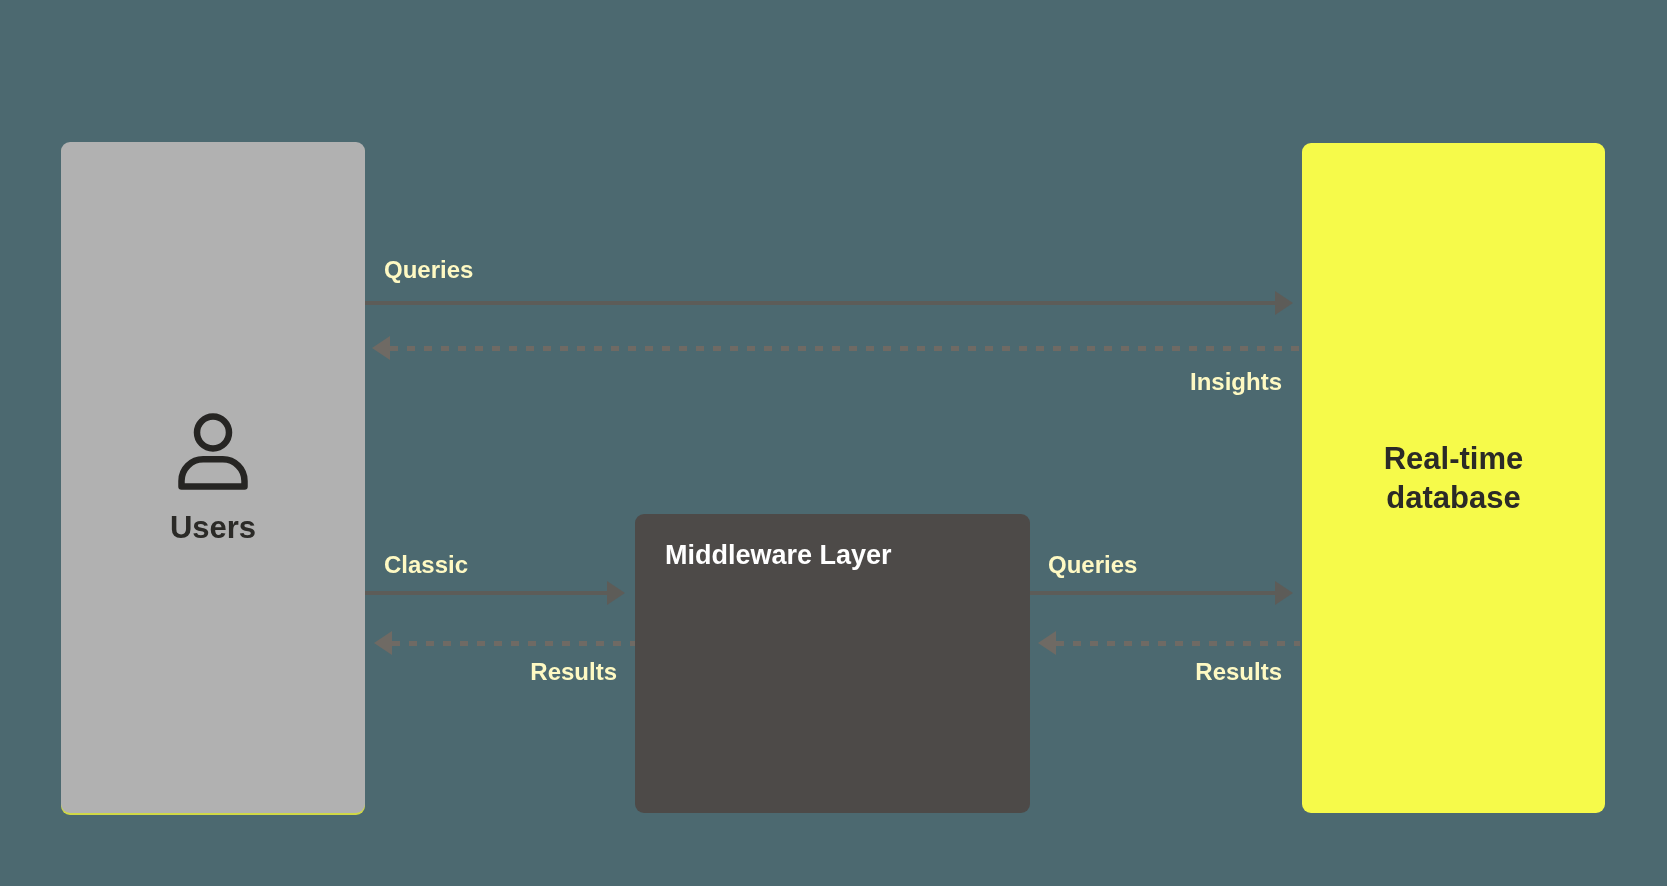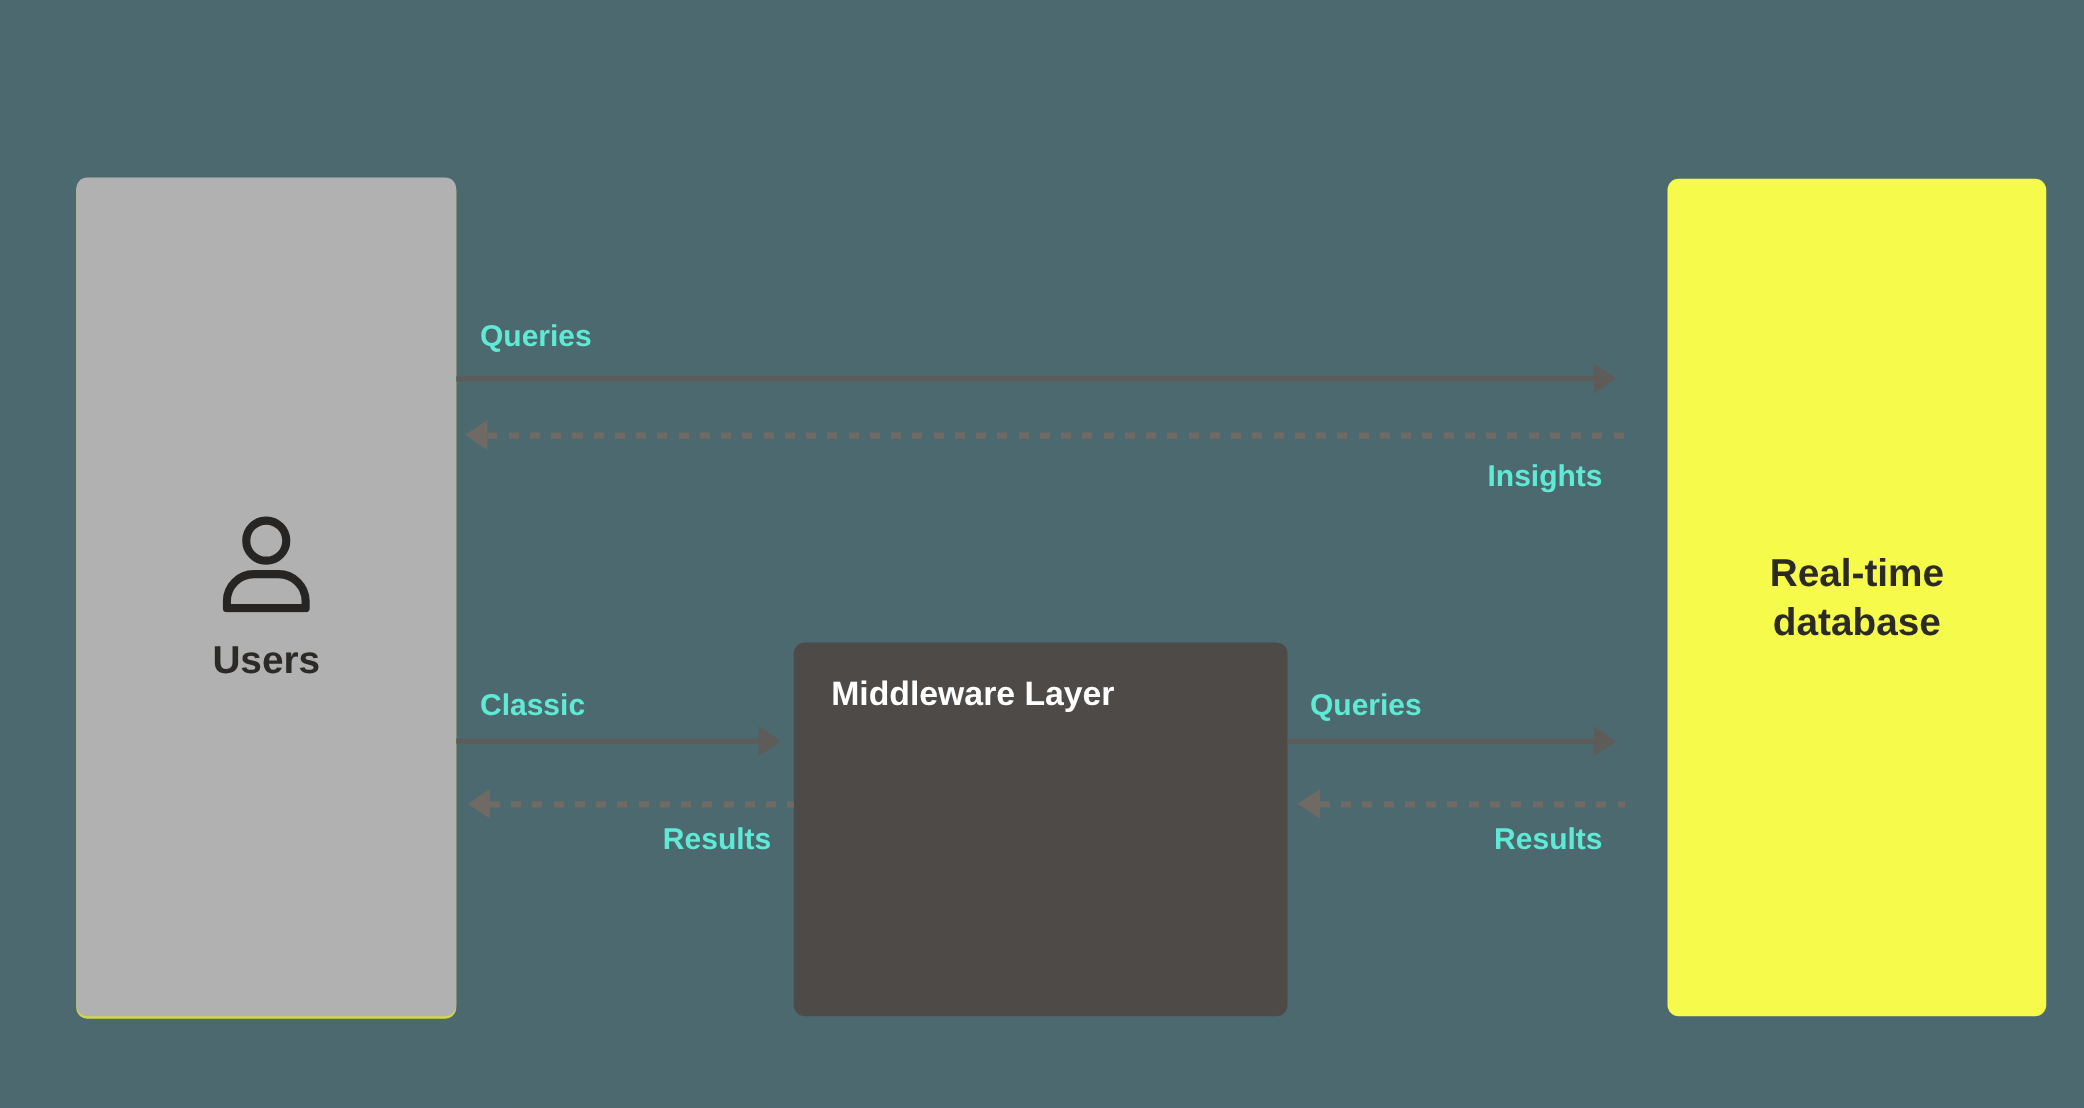--- a/index.html
+++ b/index.html
@@ -35,21 +35,21 @@
     left:635px;top:514px;width:395px;height:299px;
     background:#4D4A48;
     padding:26px 0 0 30px;
   }
   .node-middleware .node-label{
     font-size:27px;font-weight:700;color:#FFFFFF;
   }
   .node-database{
     left:1302px;top:143px;width:303px;height:670px;
     background:#F6FA4A;
-    display:flex;align-items:center;justify-content:center;margin-left:32px;
+    display:flex;align-items:center;justify-content:center;
   }
   .node-database .node-label{
     font-size:31px;font-weight:700;color:#2B2A27;
     text-align:center;line-height:39px;width:180px;
   }
   .user-icon{display:block;}
   
   .edge-line{
     position:absolute;height:4px;background:#5D5C58;
   }
@@ -58,21 +58,21 @@
     background-image:repeating-linear-gradient(90deg,#6F6A64 0 8px,transparent 8px 17px);
   }
   .edge-head{
     position:absolute;width:0;height:0;
     border-top:12px solid transparent;
     border-bottom:12px solid transparent;
   }
   .edge-head.right{border-left:18px solid #5D5C58;}
   .edge-head.left{border-right:18px solid #6F6A64;}
   .edge-label{
-    position:absolute;font-size:24px;font-weight:700;color:#5eead4;
+    position:absolute;font-size:24px;font-weight:700;color:#fef9c3;
     white-space:nowrap;line-height:27px;
   }
   .edge-label.ralign{text-align:right;width:200px;}
 </style>
 </head>
 <body>
 
 <div id="canvas">
 
 

